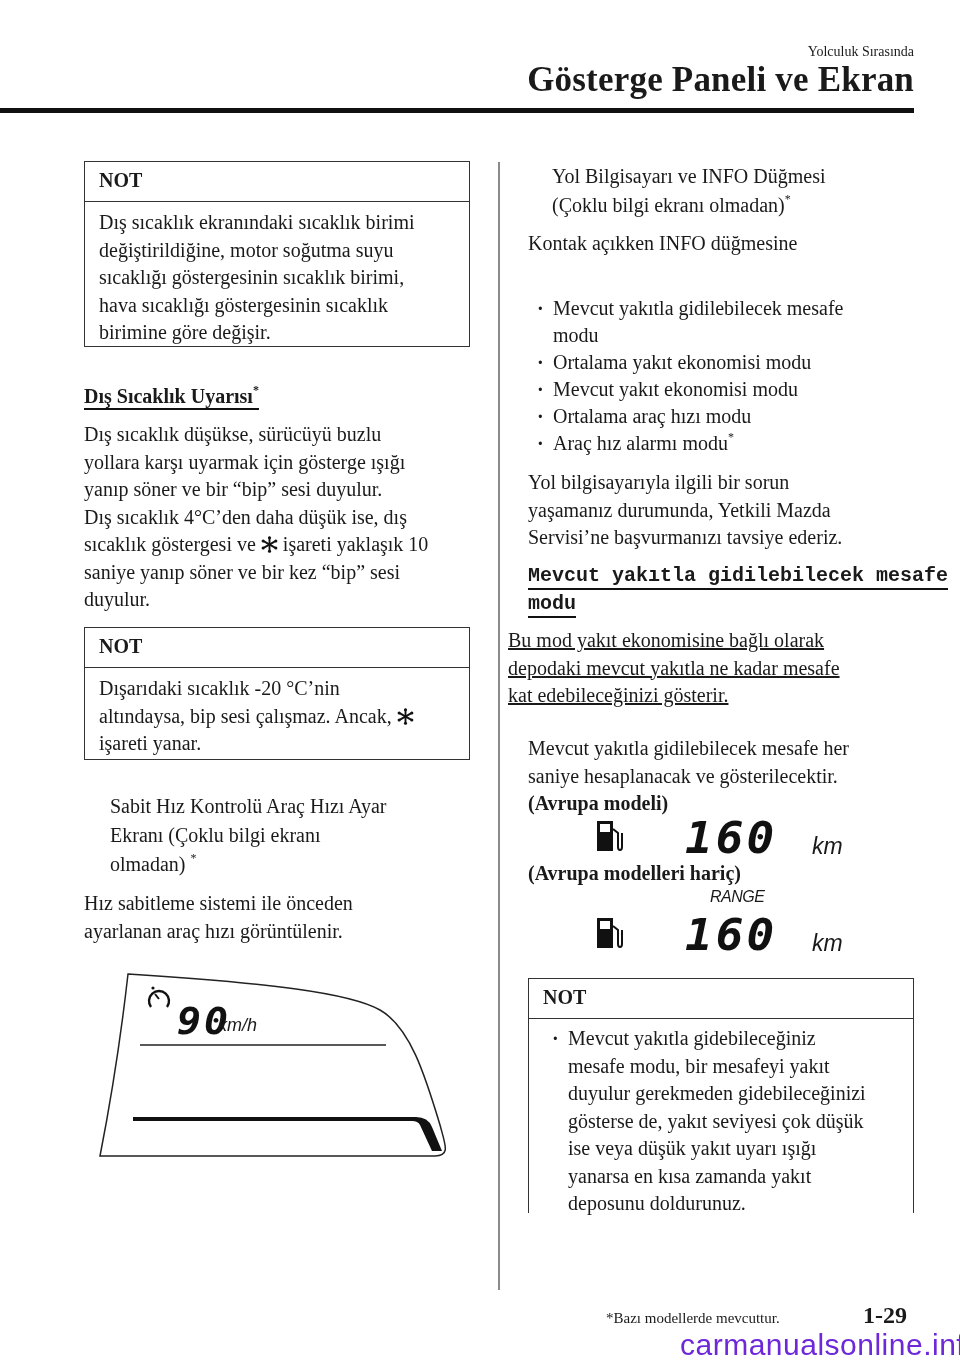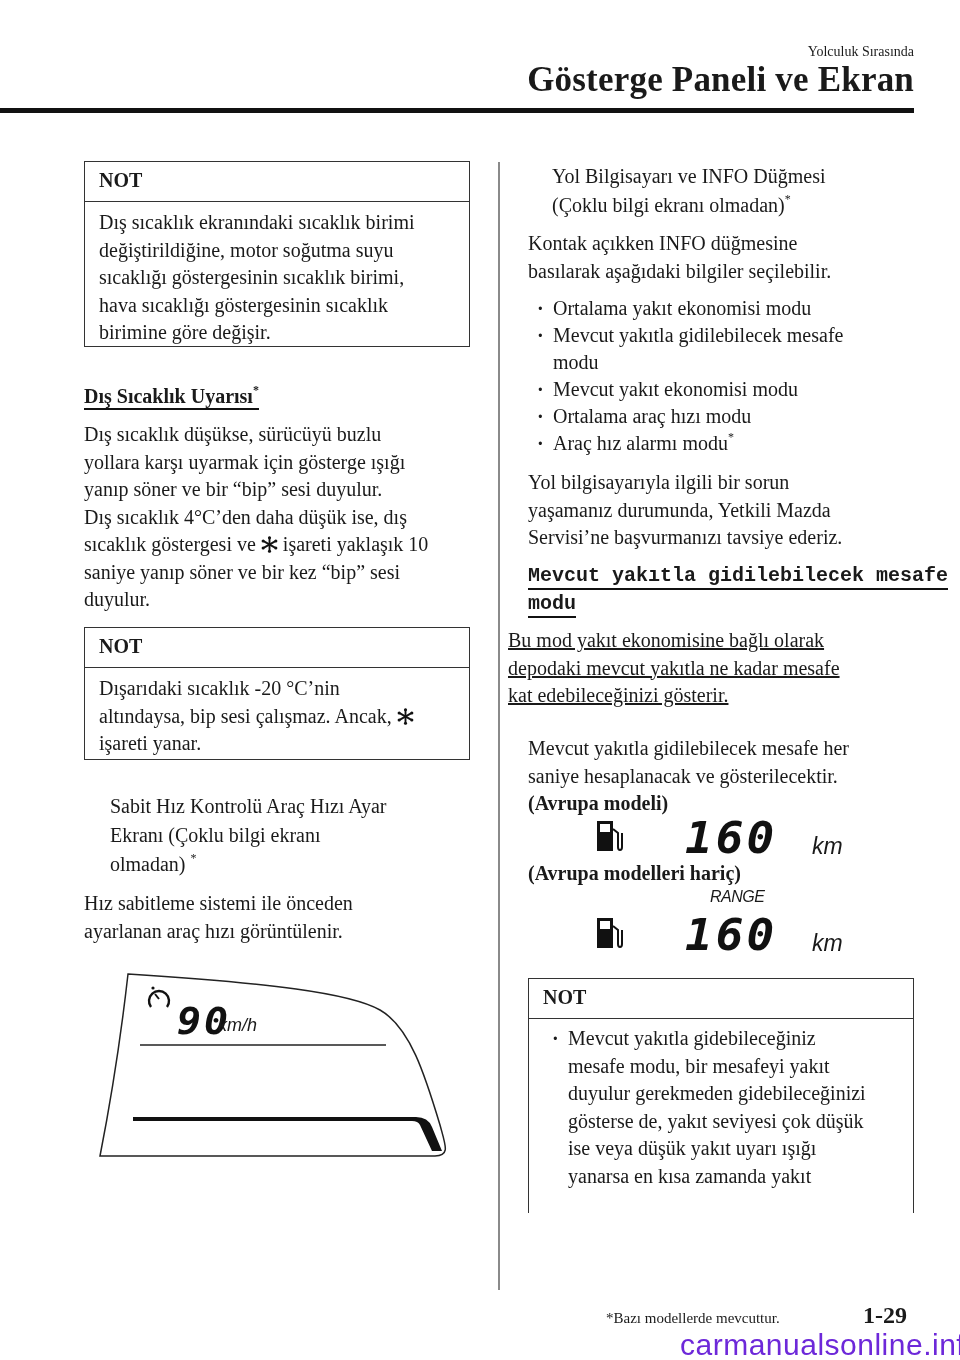--- a/index.html
+++ b/index.html
@@ -147,26 +147,25 @@
   <div class="abs km" style="left:128px; top:50px; font-size:18px;">km/h</div>
 </div>
 
 <div class="abs bold-head" style="left:552px; top:162px; width:380px;">
   <div>Yol Bilgisayarı ve INFO Düğmesi</div>
   <div><span>(Çoklu bilgi ekranı olmadan)</span><sup>*</sup></div>
 </div>
 
 <div class="abs para" style="left:528px; top:230px; width:400px;">
   <div>Kontak açıkken INFO düğmesine</div>
-  <div>basılarak aşağıdaki bilgiler seçilebilir.</div>
 </div>
 
 <ul class="abs bullets" style="left:528px; top:295px; width:330px;">
+  <li><span>Mevcut yakıtla gidilebilecek mesafe modu</span></li>
   <li><span>Ortalama yakıt ekonomisi modu</span></li>
-  <li><span>Mevcut yakıtla gidilebilecek mesafe modu</span></li>
   <li><span>Mevcut yakıt ekonomisi modu</span></li>
   <li><span>Ortalama araç hızı modu</span></li>
   <li><span>Araç hız alarmı modu</span><sup>*</sup></li>
 </ul>
 
 <div class="abs para" style="left:528px; top:469px; width:400px;">
   <div>Yol bilgisayarıyla ilgili bir sorun</div>
   <div>yaşamanız durumunda, Yetkili Mazda</div>
   <div>Servisi’ne başvurmanızı tavsiye ederiz.</div>
 </div>
@@ -216,20 +215,21 @@
   <div class="note-head">NOT</div>
   <div class="note-body" style="padding-top:6px;">
     <ul class="bullets" style="line-height:27.5px;">
       <li>
         <div>Mevcut yakıtla gidebileceğiniz</div>
         <div>mesafe modu, bir mesafeyi yakıt</div>
         <div>duyulur gerekmeden gidebileceğinizi</div>
         <div>gösterse de, yakıt seviyesi çok düşük</div>
         <div>ise veya düşük yakıt uyarı ışığı</div>
         <div>yanarsa en kısa zamanda yakıt</div>
+        <div>deposunu doldurunuz.</div>
       </li>
     </ul>
   </div>
 </div>
 
 <div class="abs footnote" style="left:606px; top:1310px;">*Bazı modellerde mevcuttur.</div>
 <div class="abs page-num" style="left:863px; top:1302px;">1-29</div>
 <div class="abs watermark" style="left:680px; top:1328px;">carmanualsonline.info</div>
 
 </body></html>

